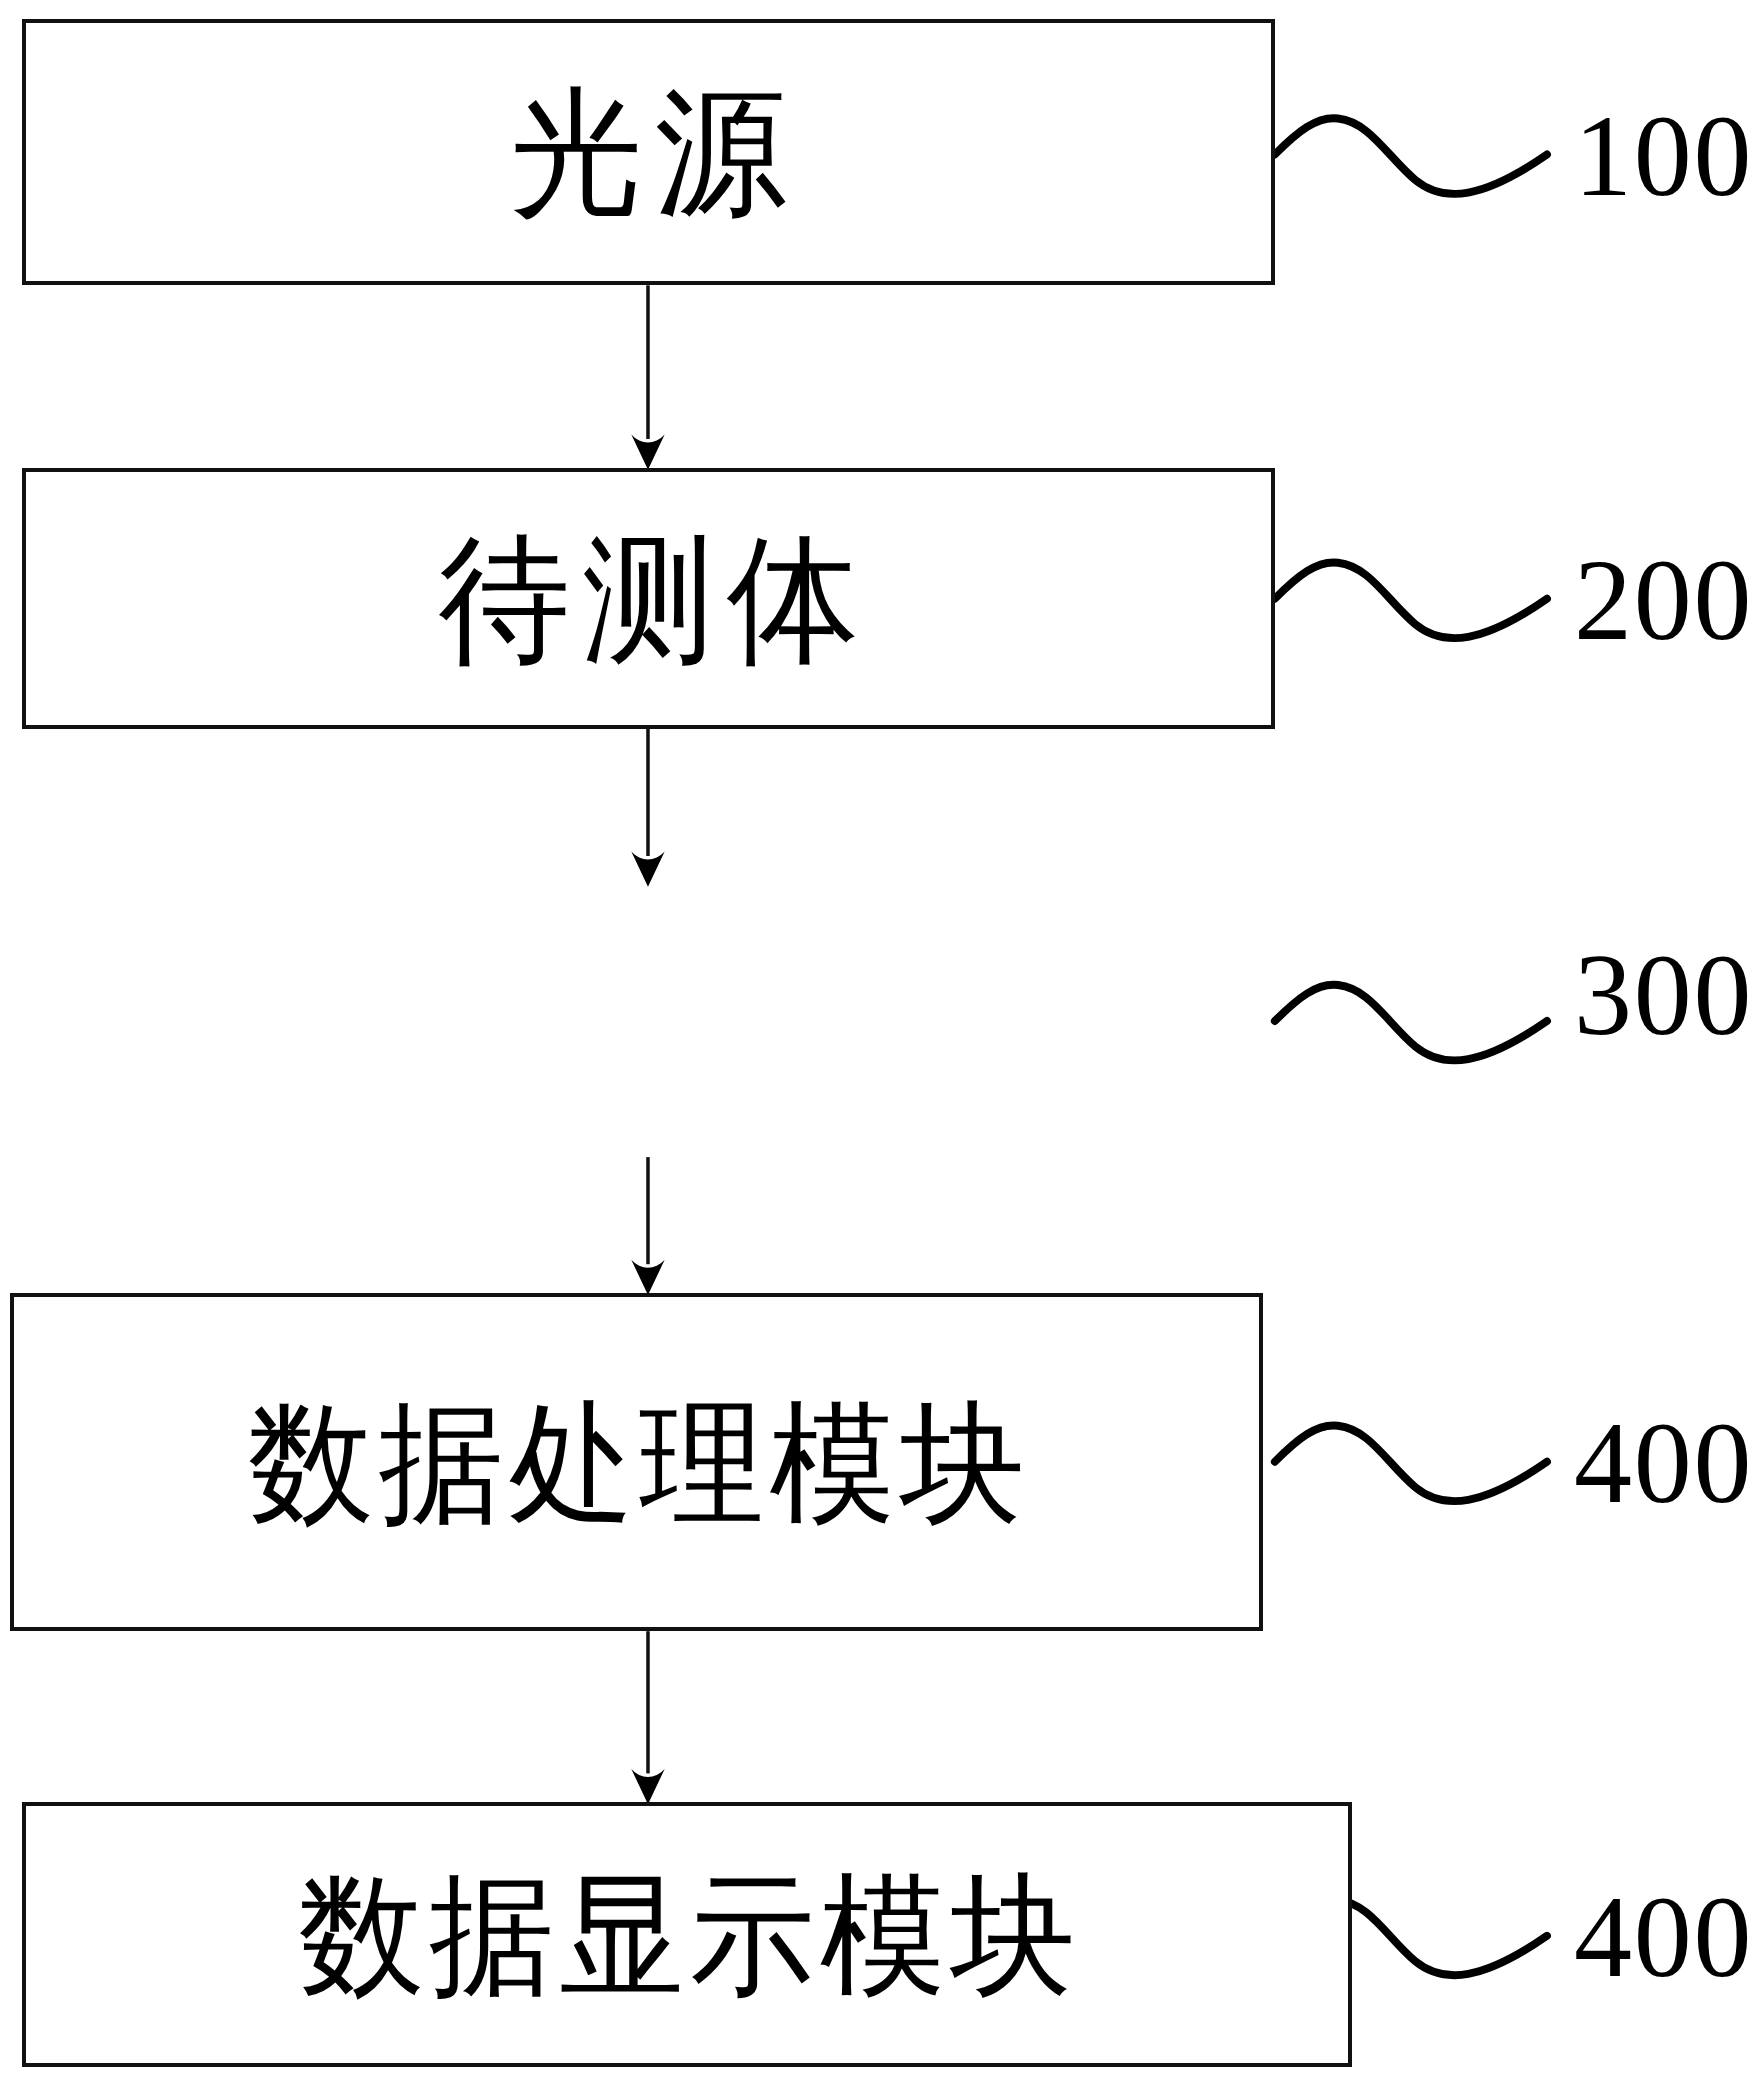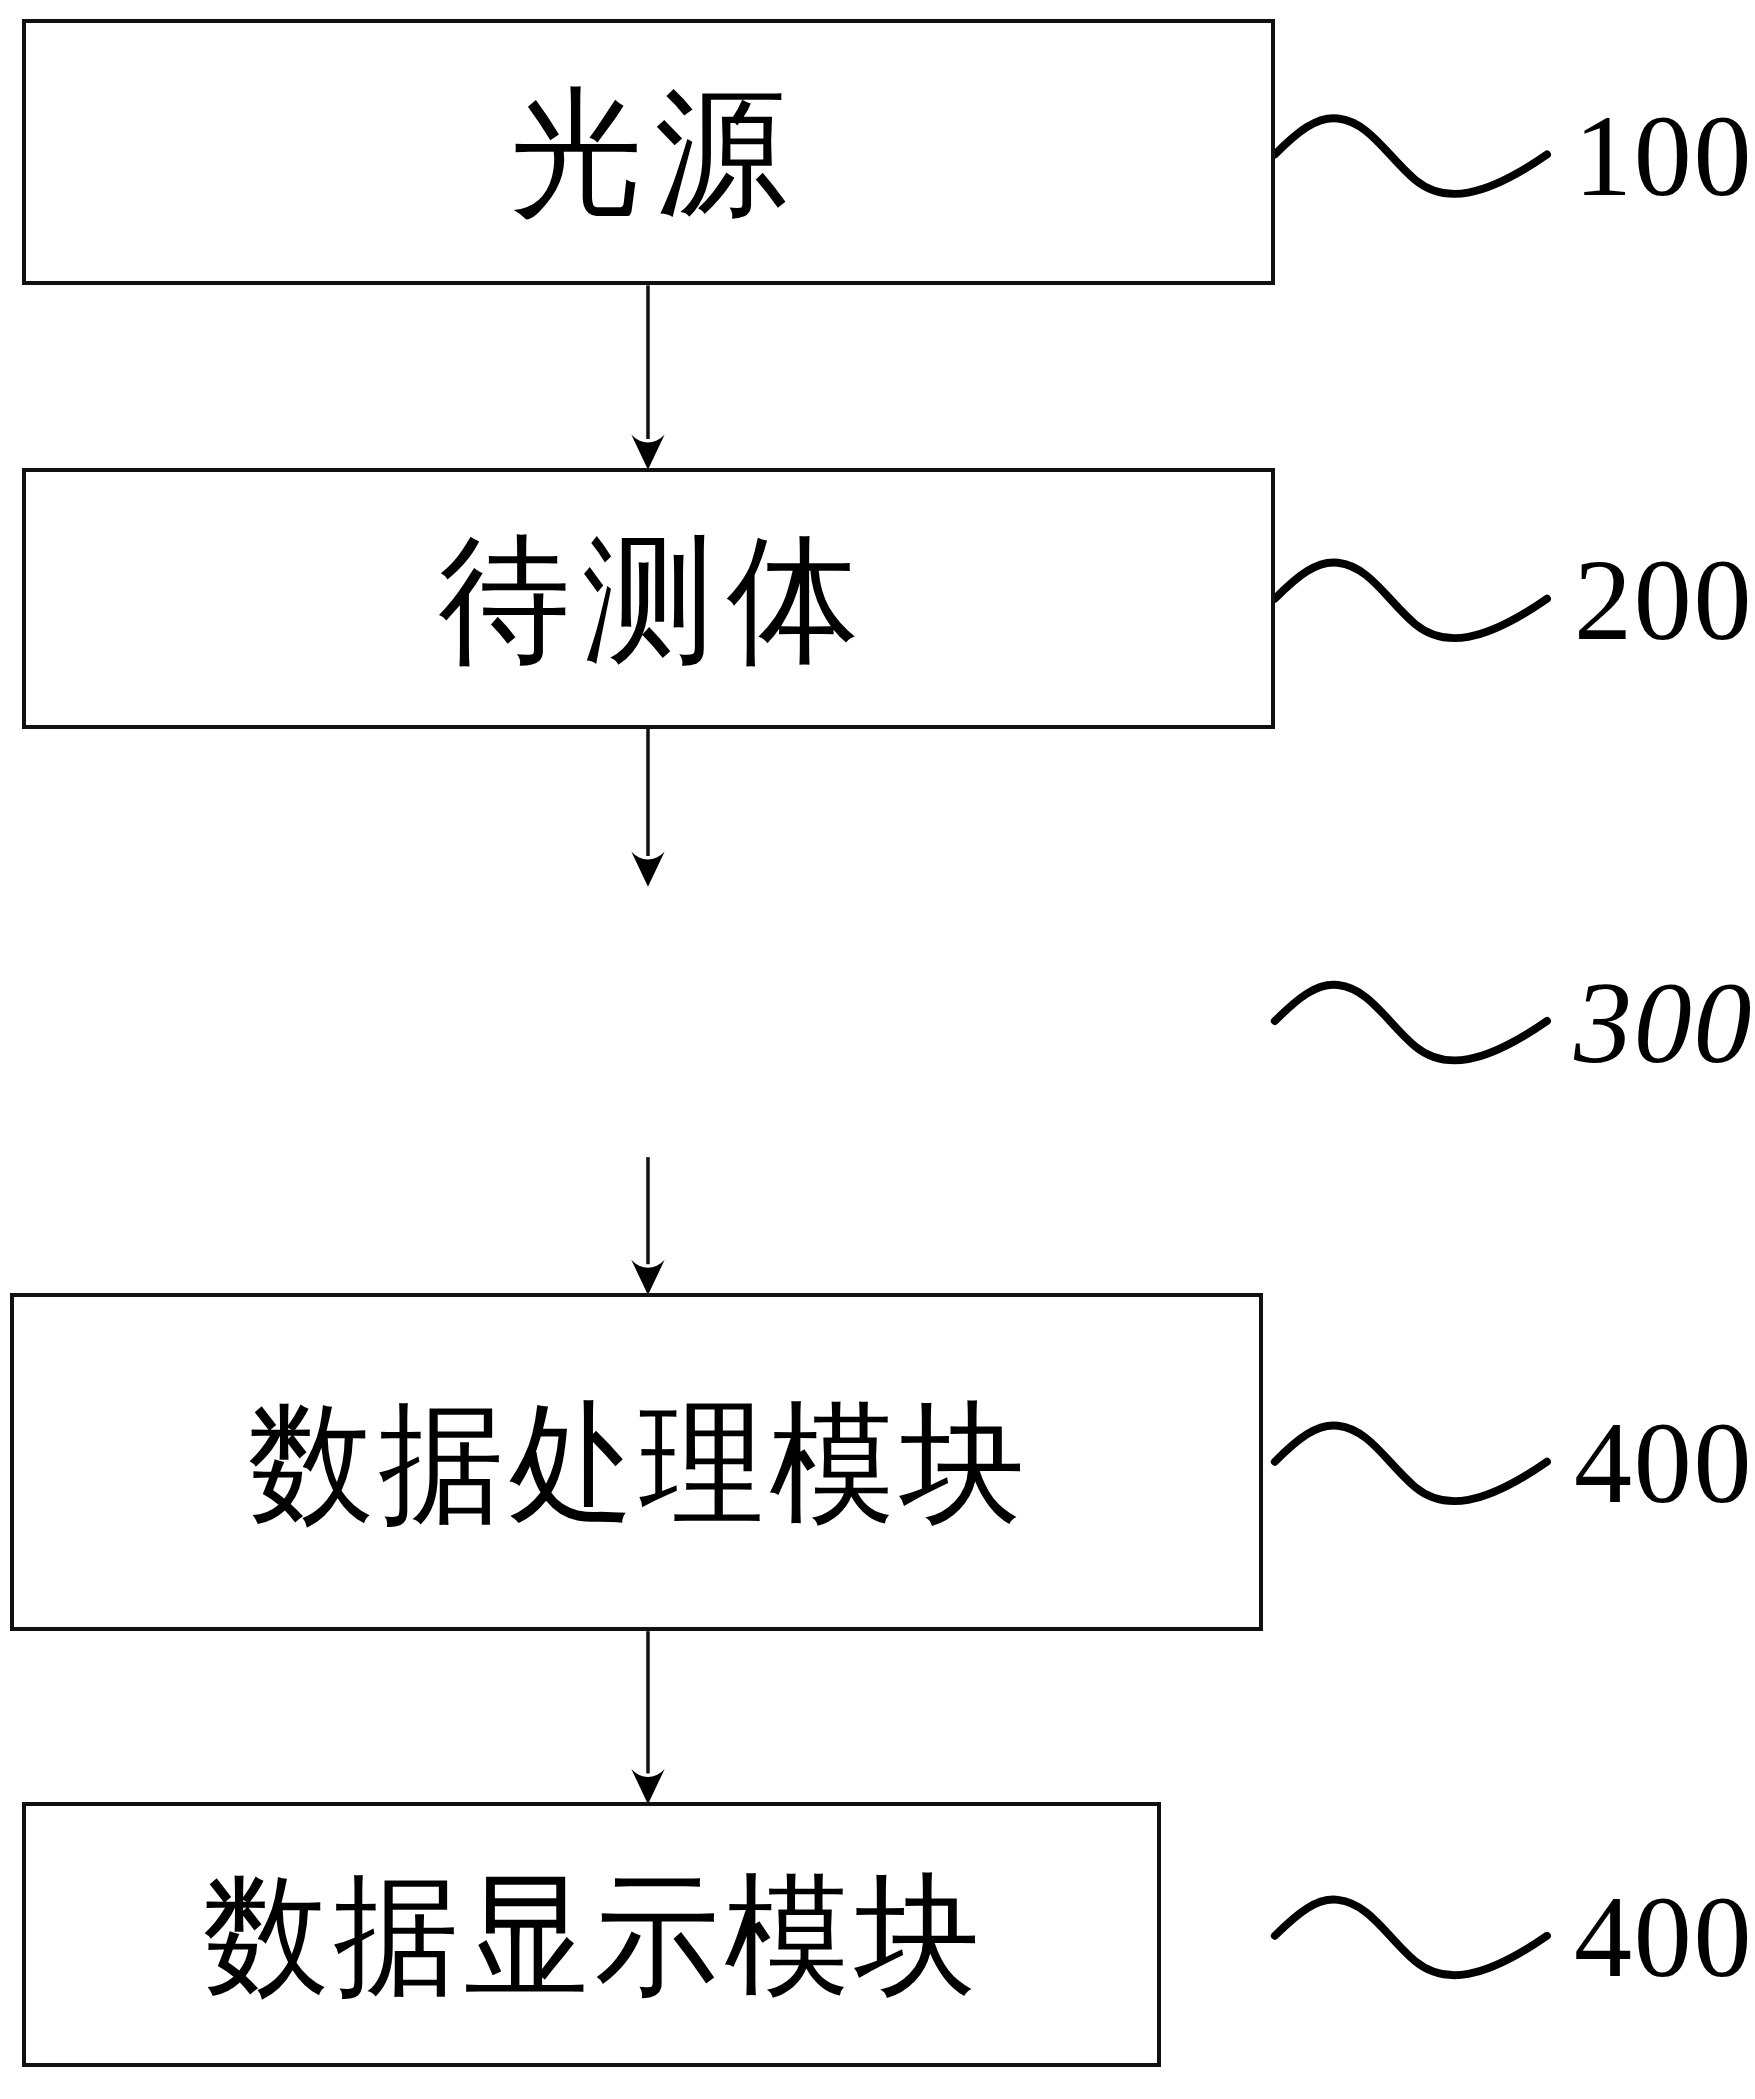--- a/index.html
+++ b/index.html
@@ -109,24 +109,24 @@
 
   <div class="node-box" style="left:22px; top:19.3px; width:1253px; height:266px;">
     <span class="node-label">光源</span>
   </div>
 
 
   <div class="node-box" style="left:10px; top:1293px; width:1253px; height:338px;">
     <span class="node-label wide">数据处理模块</span>
   </div>
 
-  <div class="node-box" style="left:22px; top:1802px; width:1139px; height:265px;align-items:center;">
+  <div class="node-box" style="left:22px; top:1802px; width:1330px; height:265px;align-items:center;">
     <span class="node-label wide">数据显示模块</span>
   </div>
 
   <div class="ref-num" style="left:1574px; top:98px;">100</div>
   <div class="ref-num" style="left:1574px; top:542px;">200</div>
-  <div class="ref-num" style="left:1574px; top:965px;font-style:italic;">300</div>
+  <div class="ref-num" style="left:1574px; top:937px;">300</div>
   <div class="ref-num" style="left:1574px; top:1405px;">400</div>
   <div class="ref-num" style="left:1574px; top:1879px;">400</div>
 
 </div>
 
 
 </body></html>

